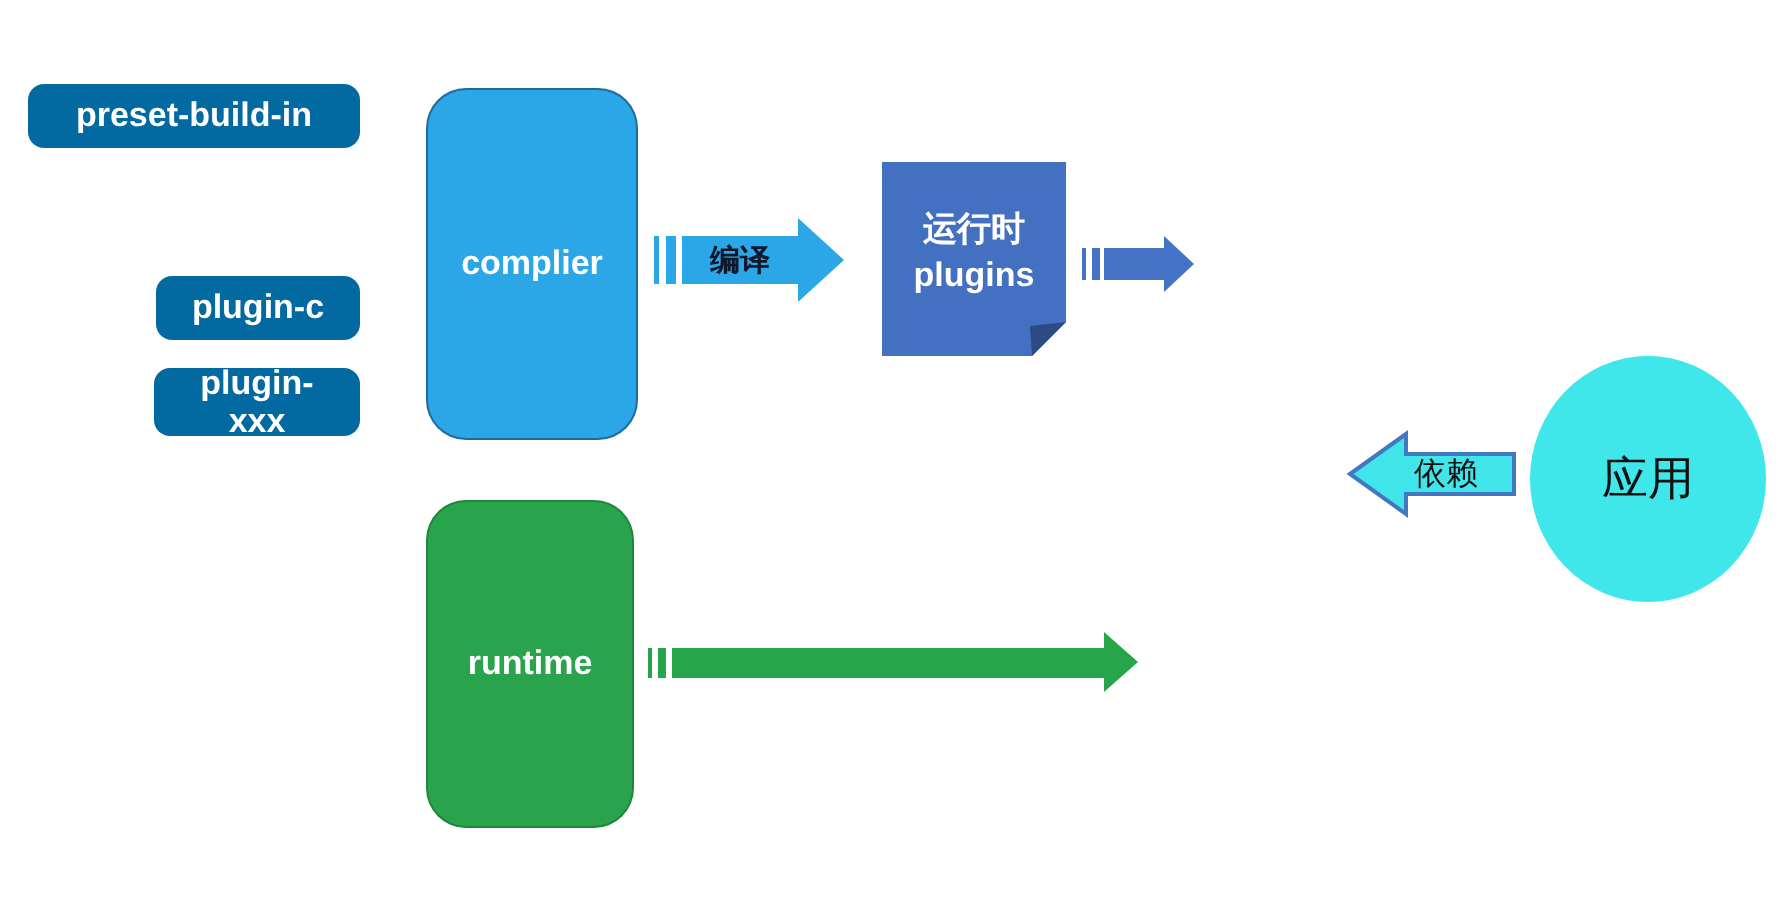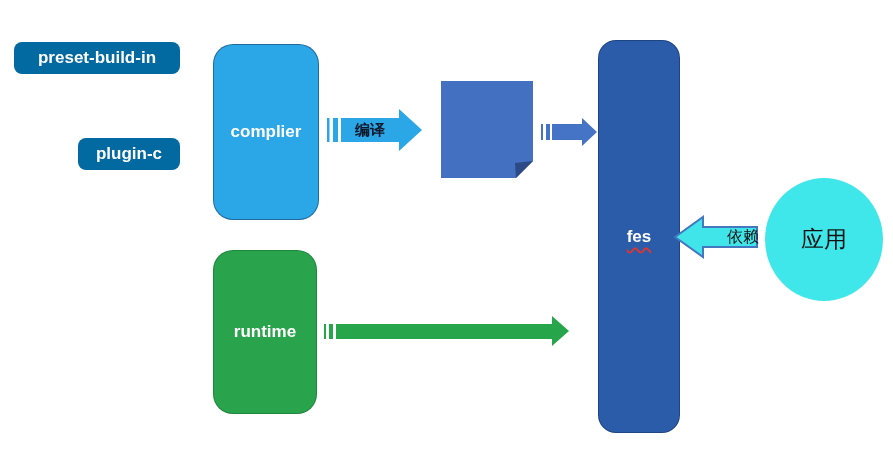--- a/index.html
+++ b/index.html
@@ -76,59 +76,63 @@
 <body>
 
 <div class="canvas">
 
   <div class="badge" style="left:14px; top:42px; width:166px; height:32px;">
     <span>preset-build-in</span>
   </div>
   <div class="badge" style="left:78px; top:138px; width:102px; height:32px;">
     <span>plugin-c</span>
   </div>
+  <div class="badge" style="left:77px; top:184px; width:103px; height:34px; overflow:visible;">
+    <span class="wrapnarrow">plugin-xxx</span>
+  </div>
 
   <div class="procbox compiler" style="left:213px; top:44px; width:104px; height:174px;">
     <span>complier</span>
   </div>
 
   <svg class="abs" style="left:327px; top:108px;" width="96" height="44" viewBox="0 0 96 44">
     <rect x="0" y="10" width="2.5" height="24" fill="#2BA7E8"></rect>
     <rect x="6" y="10" width="5" height="24" fill="#2BA7E8"></rect>
     <polygon points="14,10 72,10 72,1 95,22 72,43 72,34 14,34" fill="#2BA7E8"></polygon>
   </svg>
   <div class="arrow-label white" style="left:340px; top:119px; width:60px; height:22px;">编译</div>
 
   <svg class="abs" style="left:441px; top:81px;" width="92" height="97" viewBox="0 0 92 97">
     <polygon points="0,0 92,0 92,80 75,97 0,97" fill="#4470C2"></polygon>
     <polygon points="75,97 92,80 74,82" fill="#2B4A86"></polygon>
   </svg>
+  <div class="note-text" style="left:441px; top:81px; width:92px; height:97px;">
+    <span>运行时</span>
+    <span>plugins</span>
+  </div>
 
   <svg class="abs" style="left:541px; top:117px;" width="57" height="30" viewBox="0 0 57 30">
     <rect x="0" y="7" width="2" height="16" fill="#4573C5"></rect>
     <rect x="5" y="7" width="4" height="16" fill="#4573C5"></rect>
     <polygon points="11,7 41,7 41,1 56,15 41,29 41,23 11,23" fill="#4573C5"></polygon>
   </svg>
 
-  <div class="procbox fes" style="left:598px; top:40px; width:80px; height:391px;">
-    <span class="fes-label">fes</span>
-  </div>
 
   <div class="procbox runtime" style="left:213px; top:250px; width:102px; height:162px;">
     <span>runtime</span>
   </div>
 
   <svg class="abs" style="left:324px; top:314px;" width="246" height="34" viewBox="0 0 246 34">
     <rect x="0" y="10" width="2" height="15" fill="#27A54A"></rect>
     <rect x="5" y="10" width="4" height="15" fill="#27A54A"></rect>
     <polygon points="12,10 228,10 228,2 245,17 228,32 228,25 12,25" fill="#27A54A"></polygon>
   </svg>
 
   <svg class="abs" style="left:673px; top:215px;" width="86" height="44" viewBox="0 0 86 44">
     <polygon points="2,22 30,2 30,12 84,12 84,32 30,32 30,42" fill="#40E5E9" stroke="#4377C0" stroke-width="2" stroke-linejoin="miter"></polygon>
   </svg>
-  <div class="arrow-label black" style="left:716px; top:226px; width:54px; height:22px;">依赖</div>
+  <div class="arrow-label black" style="left:696px; top:226px; width:54px; height:22px;">依赖</div>
 
   <div class="ellipse" style="left:765px; top:178px; width:118px; height:123px;">
     <span>应用</span>
   </div>
 
 </div>
 
 </body></html>

